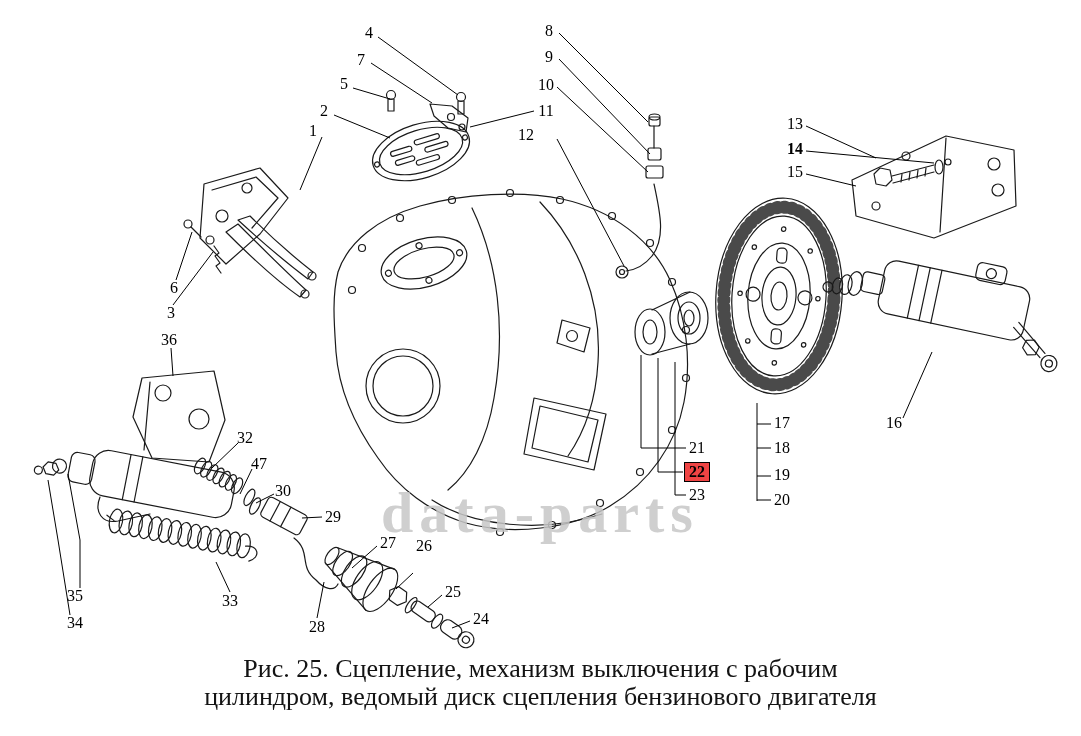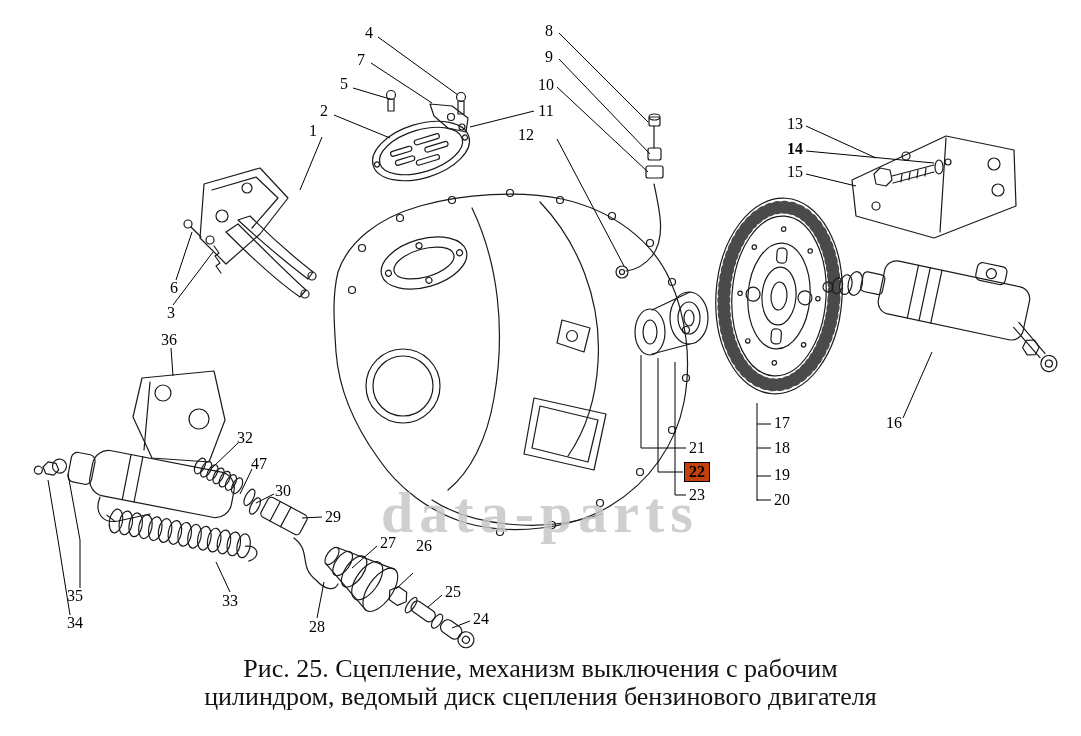--- a/index.html
+++ b/index.html
@@ -2,21 +2,21 @@
 <html><head>
 <meta charset="utf-8">
 <style>
   html,body{margin:0;padding:0;background:#fff;}
   .page{position:relative;width:1081px;height:736px;background:#ffffff;overflow:hidden;
         font-family:"Liberation Serif", serif;}
   .art{position:absolute;left:0;top:0;}
   #callout-layer{position:absolute;left:0;top:0;width:100%;height:100%;}
   .callout{position:absolute;transform:translate(-50%,-50%);font-size:16px;color:#000;
            font-family:"Liberation Serif", serif;line-height:1;white-space:nowrap;}
-  .callout.boxed{font-weight:bold;border:1.5px solid #000;padding:1px 4px;background:#c2410c;}
+  .callout.boxed{font-weight:bold;border:1.5px solid #000;padding:1px 4px;background:#ef4444;}
   .watermark{position:absolute;left:540px;top:512px;transform:translate(-50%,-50%);
              font-family:Liberation Serif, serif;font-weight:600;font-size:58px;
              letter-spacing:6px;color:#c7c7c7;opacity:.85;pointer-events:none;}
   .caption{position:absolute;left:0;top:655px;width:100%;text-align:center;
            font-size:26px;line-height:28px;color:#131313;}
 </style>
 </head>
 <body>
 
 <div class="page">

